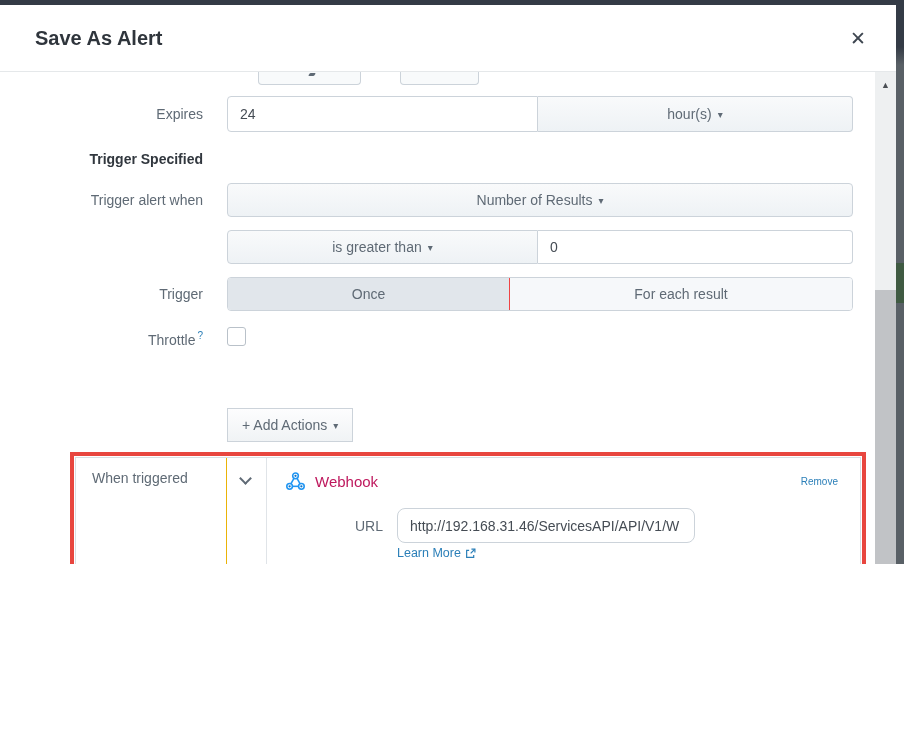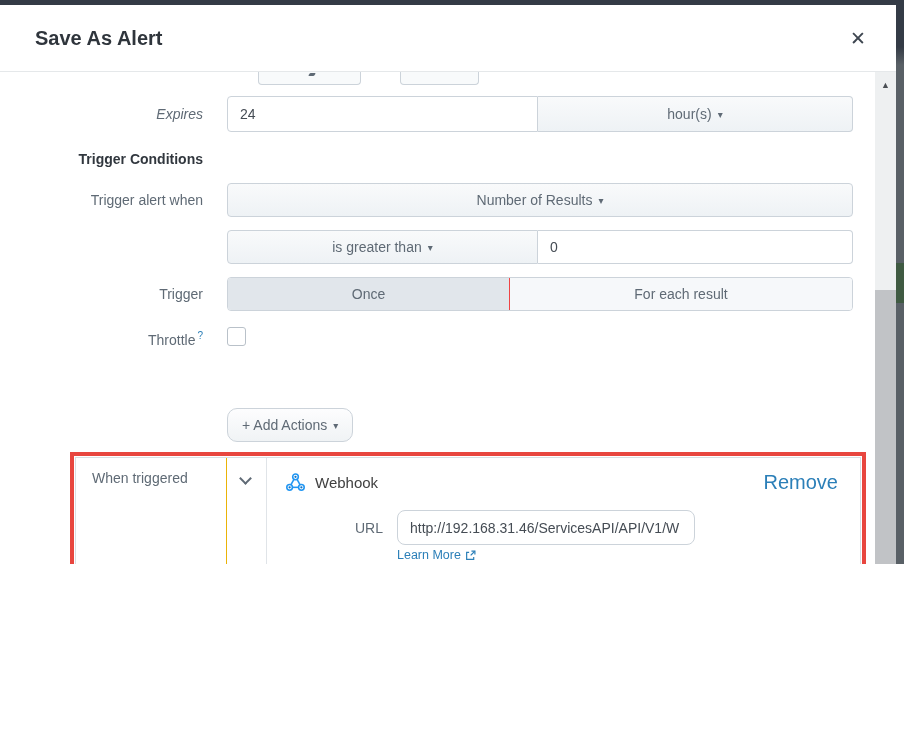--- a/index.html
+++ b/index.html
@@ -64,38 +64,38 @@
   .seg-once { width:281px; background:#e1e6eb; }
   .seg-each { flex:1; background:#f6f8fa; border-left:1px solid #ef4444; }
 
   .checkbox { position:absolute; left:227px; top:-2px; width:19px; height:19px; background:#fff;
               border:1px solid #b9c1c9; border-radius:3px; cursor:pointer; }
   .sup-q { font-size:10px; color:var(--link-blue,#2b7fb8); vertical-align:super; margin-left:2px; }
 
   .add-actions { position:absolute; left:227px; top:0; height:34px; padding:0 14px;
                  display:inline-flex; align-items:center;
                  background:linear-gradient(to bottom,#fdfdfe,#f0f3f5); border:1px solid #ccd3da;
-                 border-radius:10px; color:#5f6a75; font-size:14px; cursor:pointer; }
+                 border-radius:0; color:#5f6a75; font-size:14px; cursor:pointer; }
 
   
   .highlight { position:absolute; left:70px; top:380px; width:796px; height:207px;
                border:4px solid var(--accent-red,#e8463f); background:#fff; }
   .action-box { position:absolute; left:1px; top:1px; width:786px; height:197px;
                 border:1px solid #d9dee3; background:#fff; display:flex; align-items:stretch; }
   .cell-label { width:151px; border-right:1px solid #eab308; padding:12px 10px 0 16px;
                 color:#5f6a75; font-size:14px; }
   .cell-chev { width:40px; border-right:1px solid #e0e4e8; position:relative; cursor:pointer; }
   .chev { position:absolute; left:14px; top:16px; width:9px; height:9px;
           border-right:2px solid #5f6a75; border-bottom:2px solid #5f6a75; transform:rotate(45deg); }
   .cell-content { flex:1; padding:13px 22px 0 18px; }
 
   .action-head { display:flex; align-items:center; }
   .webhook-icon { width:21px; height:21px; flex:0 0 auto; }
-  .action-name { margin-left:9px; font-size:15px; color:#404040; }
-  .remove-link { margin-left:auto; color:var(--link-blue,#2b7fb8); font-size:20px; cursor:pointer;
+  .action-name { margin-left:9px; font-size:15px; color:#be185d; }
+  .remove-link { margin-left:auto; color:var(--link-blue,#2b7fb8); font-size:10px; cursor:pointer;
                  text-decoration:none; }
 
   .url-row { display:flex; align-items:center; margin-top:16px; }
   .url-lbl { width:98px; text-align:right; color:#5f6a75; font-size:14px; }
   .url-input { margin-left:14px; width:298px; height:35px; border-radius:8px; }
 
   .help-text { margin:13px 0 0 112px; width:310px; color:#8d99a4; font-size:12.5px; line-height:1.5; }
   .learn-more { display:inline-flex; align-items:center; gap:4px; margin:2px 0 0 112px;
                 color:var(--link-blue,#2b7fb8); font-size:12.5px; cursor:pointer; text-decoration:none; }
 
@@ -133,31 +133,31 @@
     </div>
 
     <div class="modal-body">
 
       <div class="frag frag-1">
         <span class="frag-mark"></span>
       </div>
       <div class="frag frag-2"></div>
 
       <div class="row" style="top:24px; height:36px;">
-        <div class="lbl" style="top:10px;font-style:italic;">Expires</div>
+        <div class="lbl" style="top:10px;">Expires</div>
         <div class="expires-group">
           <input class="inp expires-input" value="24" style="">
           <div class="dd expires-unit">
             <span>hour(s)</span>
             <span class="caret">▾</span>
           </div>
         </div>
       </div>
 
-      <div class="sec-hdr" style="top:79px;">Trigger Conditions</div>
+      <div class="sec-hdr" style="top:79px;">Trigger Specified</div>
 
       <div class="row" style="top:111px; height:34px;">
         <div class="lbl" style="top:9px;">Trigger alert when</div>
         <div class="dd when-dd" style="height:34px;">
           <span>Number of Results</span>
           <span class="caret">▾</span>
         </div>
       </div>
 
       <div class="row" style="top:158px; height:34px;">

